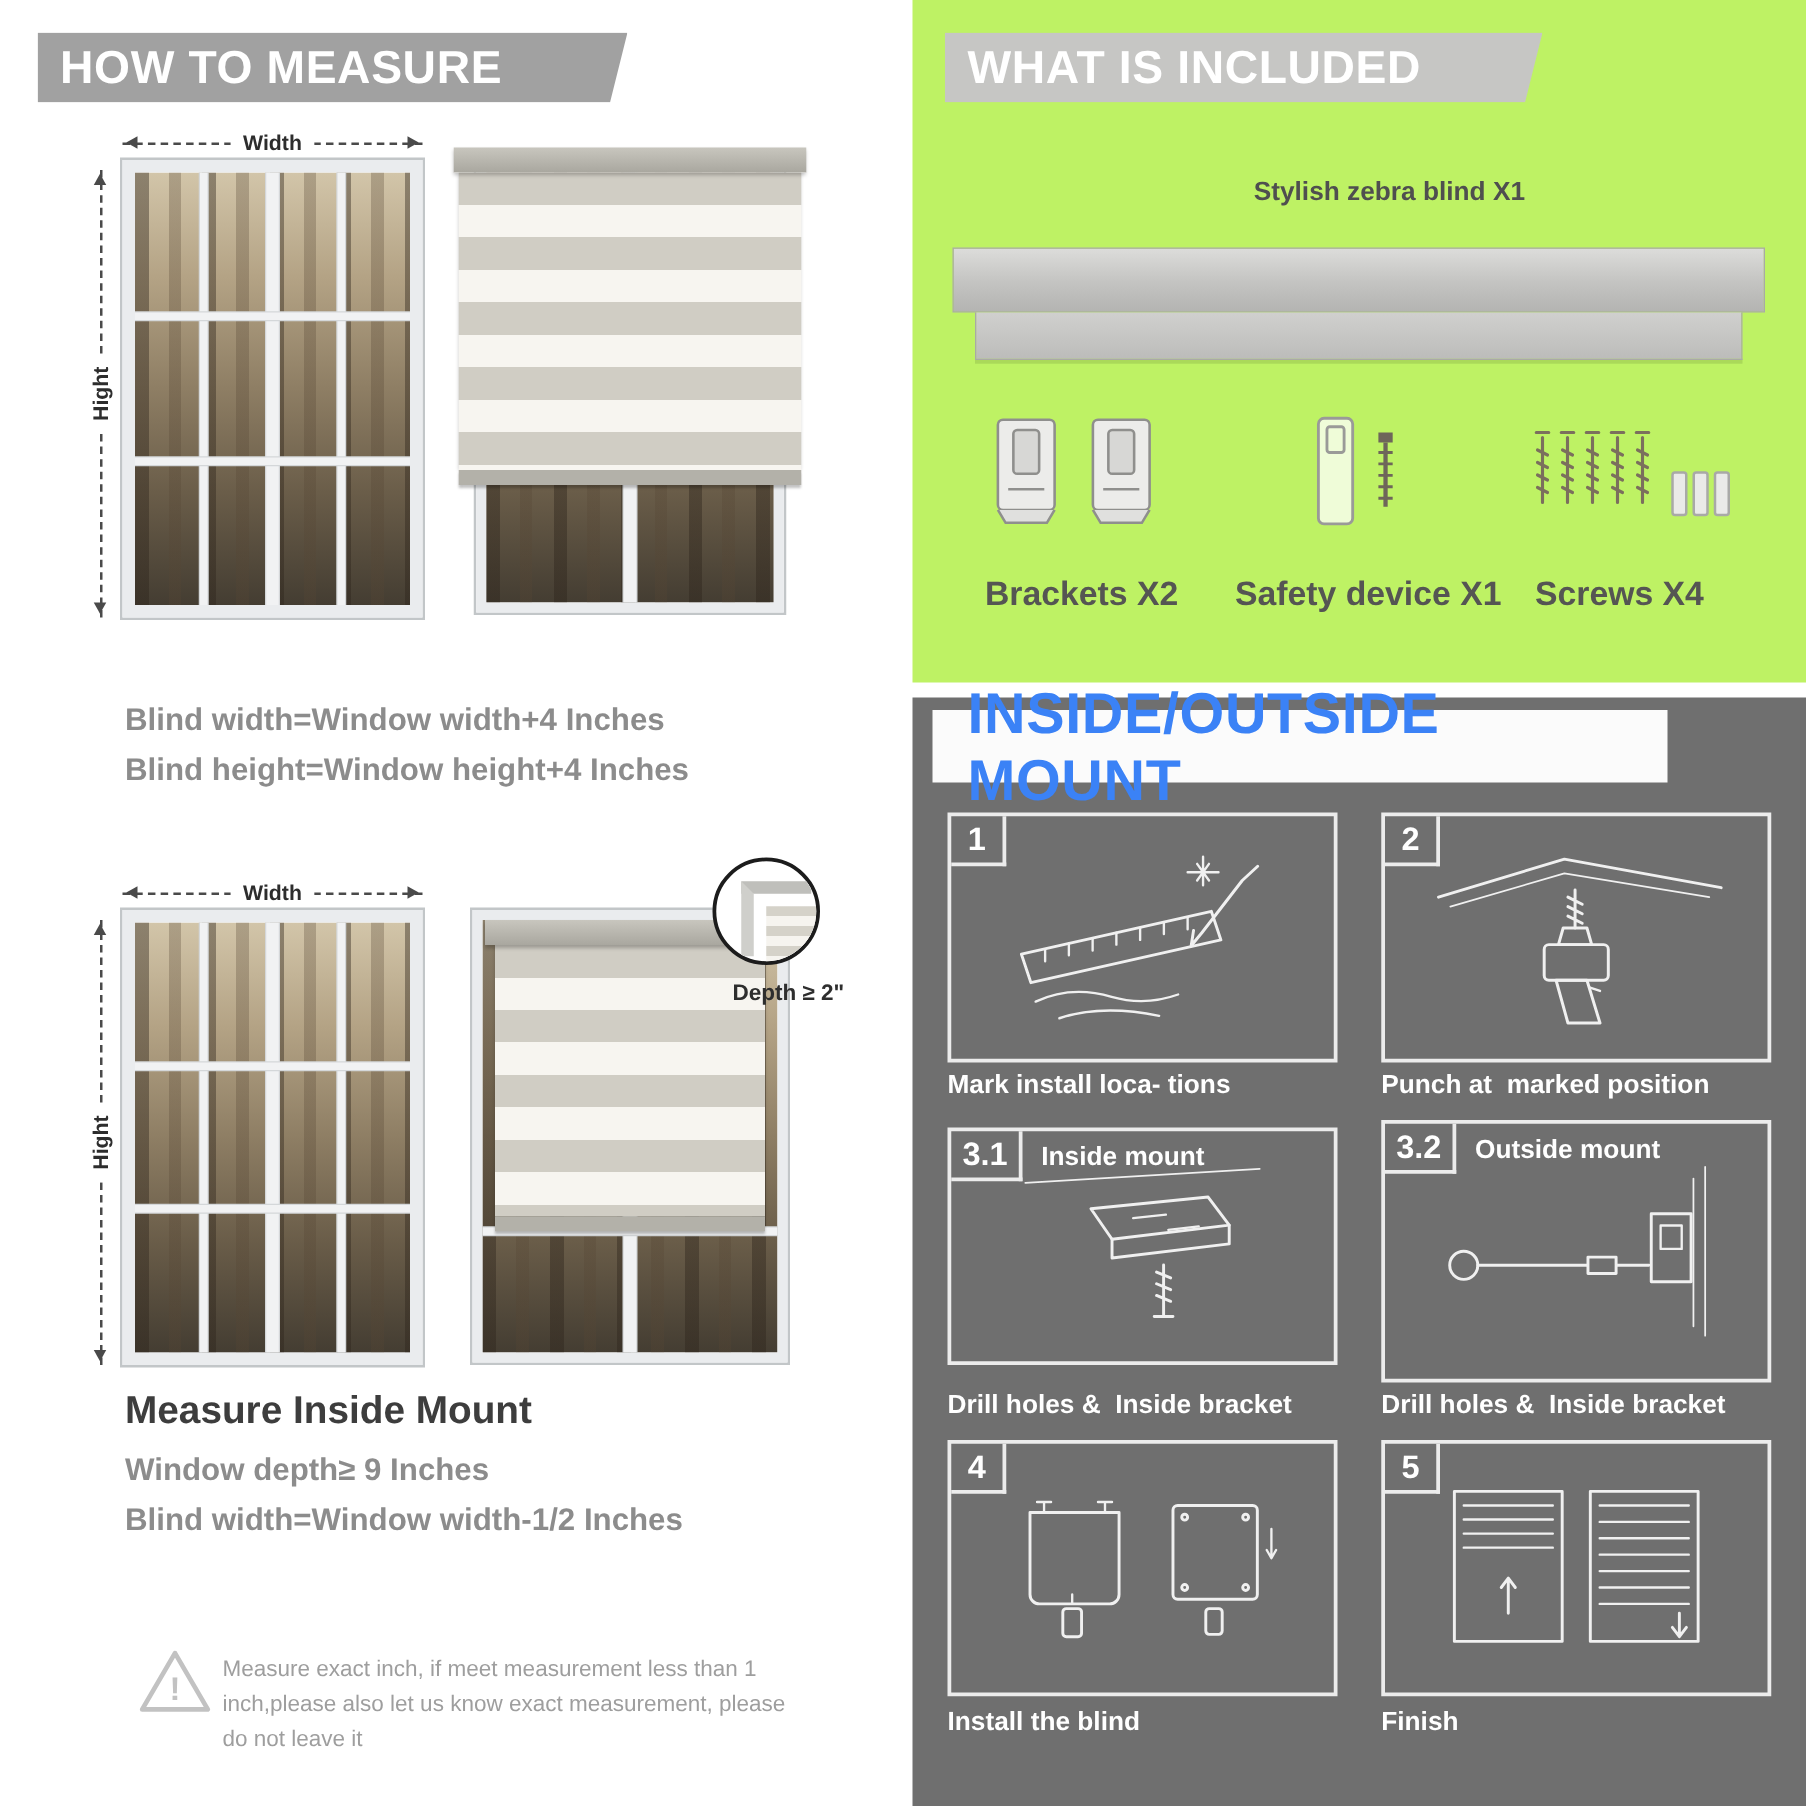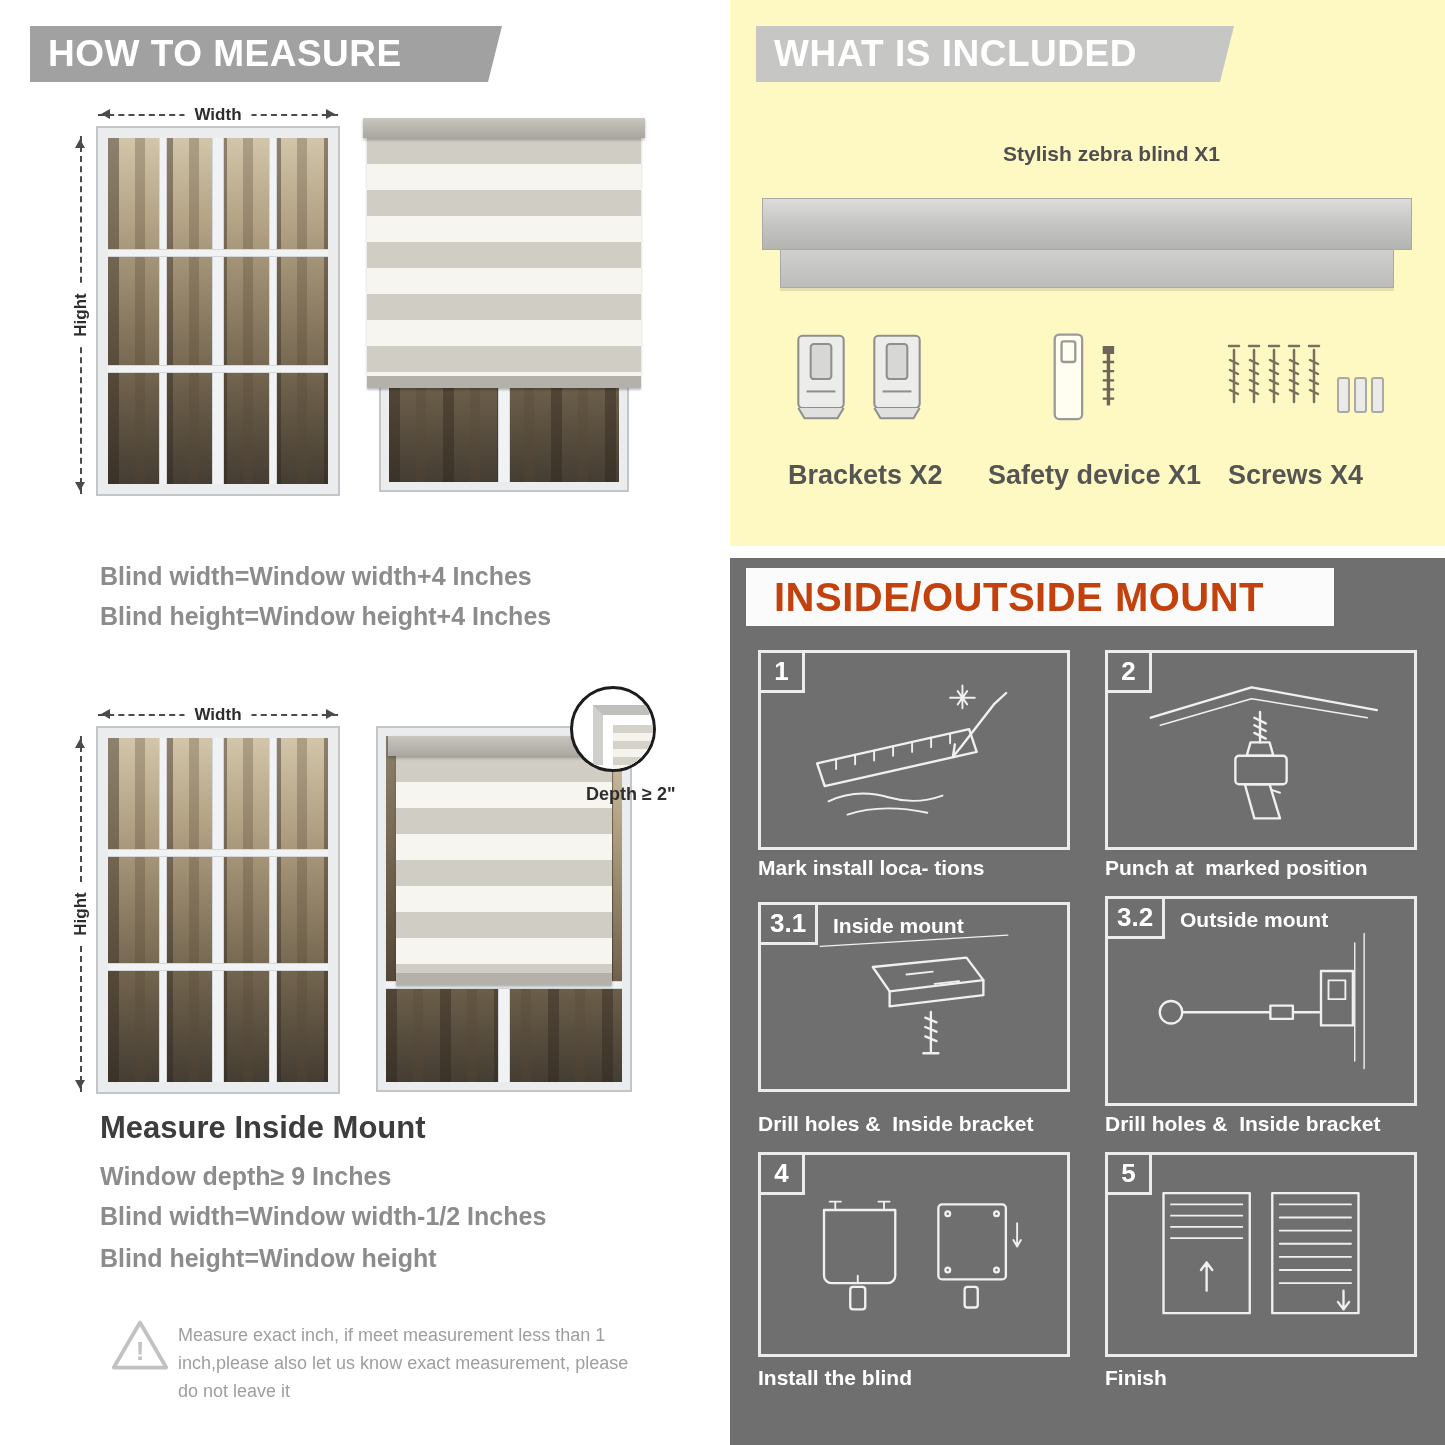--- a/index.html
+++ b/index.html
@@ -4,21 +4,21 @@
 <style>
   * { margin:0; padding:0; box-sizing:border-box; }
   body { font-family:"Liberation Sans", sans-serif; background:#ffffff; }
   .page { position:relative; width:1445px; height:1445px; background:#ffffff; overflow:hidden;text-decoration:underline; }
 
   
   .banner { position:absolute; display:flex; align-items:center; font-weight:bold; letter-spacing:.5px;
             clip-path:polygon(0 0,100% 0,calc(100% - 14px) 100%,0 100%); }
   .banner-left { left:30px; top:26px; width:472px; height:56px; background:#a1a1a1; color:#fff; font-size:37px; padding-left:18px; }
   .inc-banner  { left:26px; top:26px; width:478px; height:56px; background:#c6c6c4; color:#fff; font-size:37px; padding-left:18px; }
-  .mount-banner{ left:16px; top:10px; width:588px; height:58px; background:#fbfbfb; color:#c2410c; font-size:40px; padding-left:28px;
+  .mount-banner{ left:16px; top:10px; width:588px; height:58px; background:#fbfbfb; color:#3b82f6; font-size:46px; padding-left:28px;
                  clip-path:none; }
 
   
   .fig { position:absolute; width:580px; height:402px; }
 
   .harrow { position:absolute; border-top:2px dashed #4a4a4a; }
   .harrow::before { content:""; position:absolute; left:-2px; top:-7px; border:5px solid transparent; border-right:9px solid #4a4a4a; }
   .harrow::after  { content:""; position:absolute; right:-2px; top:-7px; border:5px solid transparent; border-left:9px solid #4a4a4a; }
   .harrow-label { position:absolute; left:50%; top:-1px; transform:translate(-50%,-50%); background:#fff; padding:0 10px;
                   font-size:17px; font-weight:bold; color:#2d2d2d; white-space:nowrap; }
@@ -59,21 +59,21 @@
   .dc-blind  { position:absolute; left:40px; top:36px; width:42px; height:46px; background:repeating-linear-gradient(180deg,#d5d2c9 0 8px,#f6f4ef 8px 16px); }
   .depth-label { position:absolute; left:586px; top:784px; font-size:18px; font-weight:bold; color:#2e2e2e; white-space:nowrap; }
 
   .m-title { position:absolute; font-size:31px; font-weight:bold; color:#3d3d3d; }
   .m-line  { position:absolute; font-size:25px; font-weight:bold; color:#8c8c8c; }
 
   .note-text { position:absolute; left:178px; top:1322px; width:456px; font-size:18px; color:#9e9e9e; line-height:1.55; }
   .note-icon { position:absolute; left:110px; top:1316px; }
 
   
-  .included { position:absolute; left:730px; top:0; width:715px; height:546px; background:#fef9c3; }
+  .included { position:absolute; left:730px; top:0; width:715px; height:546px; background:#bef264; }
   .inc-product-label { position:absolute; left:0; top:142px; width:100%; text-align:center; font-size:21px; font-weight:bold; color:#4f4f4f;margin-left:24px; }
   .headrail { position:absolute; left:32px; top:198px; width:650px; }
   .hr-top { height:52px; background:linear-gradient(180deg,#dcdcda 0%,#c3c3c1 55%,#b4b4b2 100%); border:1px solid #a9a9a7; }
   .hr-bottom { margin:0 18px; height:38px; background:linear-gradient(180deg,#d0d0ce,#bcbcba); border:1px solid #a9a9a7; border-top:none;
                box-shadow:0 3px 0 rgba(0,0,0,.10); }
   .inc-item-label { position:absolute; top:460px; font-size:27px; font-weight:bold; color:#555553; white-space:nowrap; }
   .inc-art { position:absolute; }
 
   
   .mount { position:absolute; left:730px; top:558px; width:715px; height:887px; background:#6f6f6f; }
@@ -152,21 +152,20 @@
 
   <div class="depth-circle">
     <div class="dc-corner"></div>
     <div class="dc-blind"></div>
   </div>
   <div class="depth-label">Depth ≥ 2"</div>
 
   <h2 class="m-title" style="left:100px; top:1110px;">Measure Inside Mount</h2>
   <p class="m-line" style="left:100px; top:1162px;">Window depth≥ 9 Inches</p>
   <p class="m-line" style="left:100px; top:1202px;">Blind width=Window width-1/2 Inches</p>
-  <p class="m-line" style="left:100px; top:1244px;">Blind height=Window height</p>
 
   <svg class="note-icon" width="60" height="58" viewBox="0 0 64 60">
     <path d="M32,6 L60,54 H4 Z" fill="none" stroke="#c2c2c2" stroke-width="4" stroke-linejoin="round"></path>
     <text x="32" y="46" text-anchor="middle" font-size="28" font-weight="bold" fill="#c2c2c2">!</text>
   </svg>
   <p class="note-text">Measure exact inch, if meet measurement less than 1 inch,please also let us know exact measurement, please do not leave it</p>
 
   <section class="included">
     <div class="banner inc-banner">
       <span>WHAT IS INCLUDED</span>

